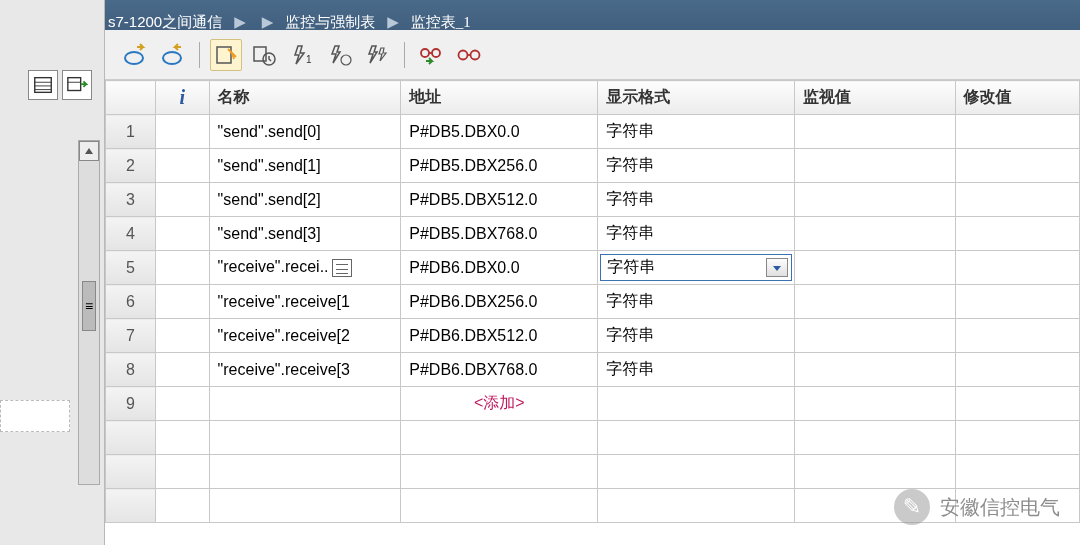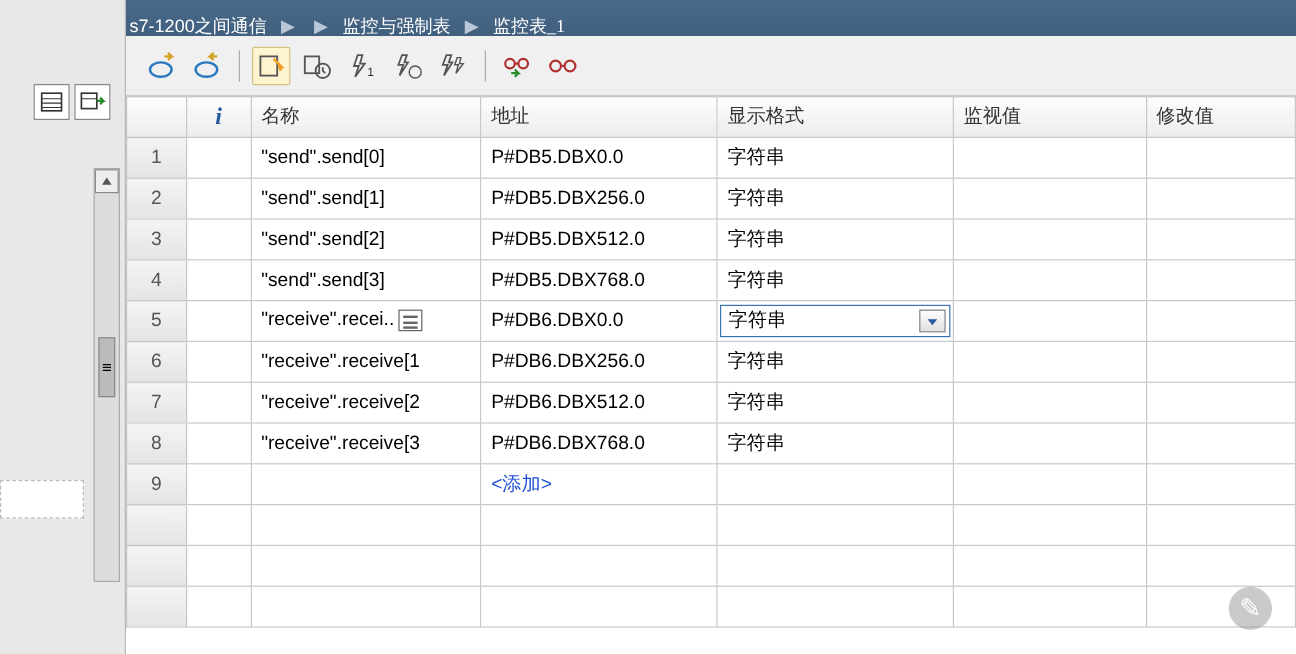--- a/index.html
+++ b/index.html
@@ -94,21 +94,21 @@
       border: 1px solid #c8c8c8;
       padding: 4px 8px;
       height: 34px;
       text-align: left;
       font-size: 16px;
       overflow: hidden;
       white-space: nowrap;
     }
     th {
       background: linear-gradient(to bottom, #fdfdfd, #ececec);
-      font-weight: normal;
+      font-weight: bold;
       color: #333;
     }
     .col-rownum { width: 48px; background: #eee; text-align: center; color: #444; }
     .col-i { width: 52px; }
     .col-name { width: 185px; }
     .col-addr { width: 190px; }
     .col-fmt { width: 190px; }
     .col-mon { width: 155px; }
     .col-mod { width: 120px; }
     td.rownum {
@@ -118,21 +118,22 @@
     }
     .i-head {
       font-family: serif;
       font-style: italic;
       font-weight: bold;
       font-size: 20px;
       color: #2a5aa0;
       text-align: center;
     }
     .placeholder-add {
-      color: #1d4ed8;
+      color: #be185d;
+      text-align: center;
     }
     .sel-cell {
       position: relative;
     }
     .sel-dropdown {
       position: absolute;
       left: 2px; right: 2px; top: 3px; bottom: 3px;
       border: 1.5px solid #3a72b0;
       background: #fff;
       display: flex;
@@ -433,14 +434,15 @@
             <td></td>
             <td></td>
             <td></td>
           </tr>
         </tbody>
     </table>
   </div>
 
   <div class="watermark">
     <span class="wm-icon">✎</span>
+    <span>安徽信控电气</span>
   </div>
 </div>
 
 </body></html>

